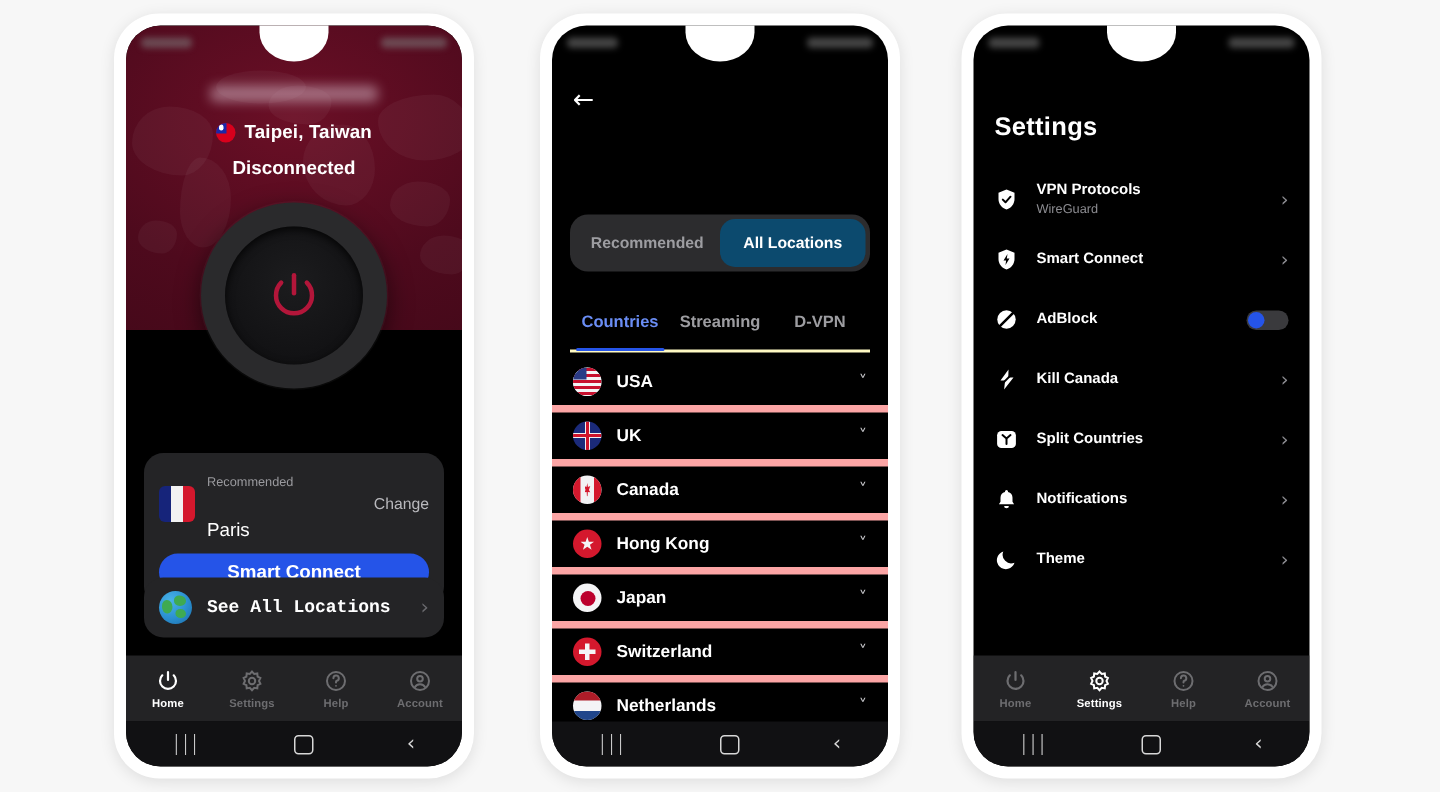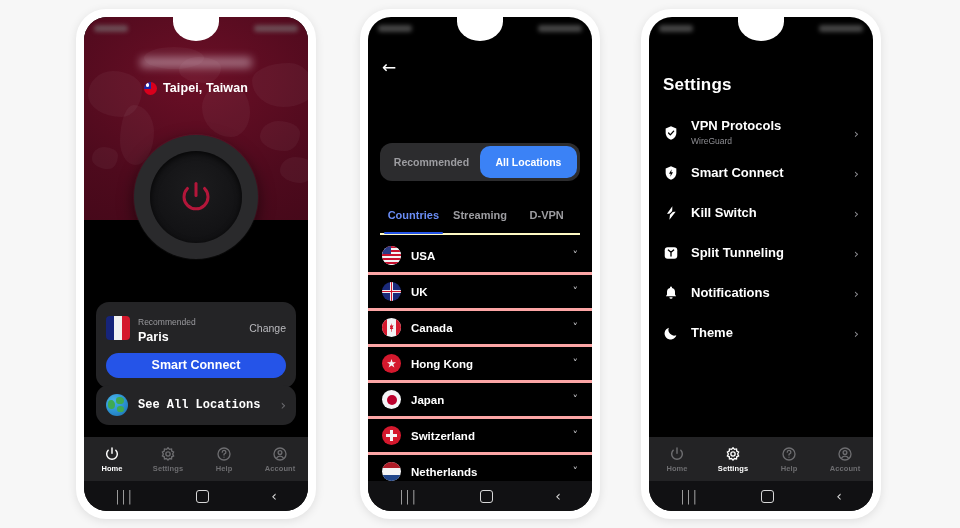--- a/index.html
+++ b/index.html
@@ -261,21 +261,21 @@
     overflow: hidden;
     display: flex;
     flex: none;
   }
   .fr-flag i { display: block; height: 100%; flex: 1; }
   .fr-b { background: #16247a; }
   .fr-w { background: #f2f2f2; }
   .fr-r { background: #d4182d; }
   .rec-text { flex: 1; line-height: 1.15; }
   .rec-label { font-size: 8.5px; color: #9a9a9e; }
-  .rec-city  { font-size: 12.5px; color: #ffffff; font-weight: bold; margin-top: 1px; }
+  .rec-city  { font-size: 12.5px; color: #ffffff; font-weight: normal; margin-top: 17px; }
   .rec-change { font-size: 10.5px; color: #b9b9bd; flex: none; }
   .btn-smart {
     margin-top: 8px;
     height: 25px;
     border-radius: 13px;
     background: #2554e8;
     color: #ffffff;
     font-size: 12.5px;
     font-weight: bold;
     display: flex;
@@ -400,21 +400,21 @@
     font-weight: bold;
     color: #9d9da1;
     line-height: 1.15;
     padding: 0 4px;
     box-sizing: border-box;
     border: none;
     font-family: "Liberation Sans", sans-serif;
     background: transparent;
     cursor: pointer;
   }
-  .seg-btn.sel { background: #3b82f6; color: #ffffff; }
+  .seg-btn.sel { background: #0c4a6e; color: #ffffff; }
 
   .subtabs {
     position: absolute;
     left: 12px; right: 12px;
     top: 190px;
     height: 26px;
     display: flex;
     z-index: 10;
     border-bottom: 2px solid #fef9c3;
   }
@@ -446,21 +446,21 @@
     z-index: 9;
     overflow: hidden;
   }
   .crow {
     height: 36px;
     display: flex;
     align-items: center;
     padding: 0 14px;
     box-sizing: border-box;
     gap: 10px;
-    border-bottom: 3px solid #fca5a5;
+    border-bottom: 5px solid #fca5a5;
   }
   .cflag {
     width: 19px; height: 19px;
     border-radius: 50%;
     flex: none;
     overflow: hidden;
     position: relative;
   }
   .cname { flex: 1; color: #ffffff; font-size: 11.5px; font-weight: 600; }
   .cchev { color: #c9c9cd; font-size: 11px; font-family: "DejaVu Sans", sans-serif; }
@@ -543,21 +543,21 @@
     display: flex;
     align-items: center;
     padding: 0 14px;
     box-sizing: border-box;
     gap: 12px;
     height: 40px;
   }
   .sicon { width: 16px; height: 16px; flex: none; display: block; }
   .sicon svg { width: 16px; height: 16px; display: block; }
   .stext { flex: 1; line-height: 1.15; }
-  .slabel { color: #ffffff; font-size: 13px; font-weight: bold; }
+  .slabel { color: #ffffff; font-size: 10px; font-weight: bold; }
   .ssub { color: #8d8d92; font-size: 8.5px; margin-top: 3px; }
   .schev { color: #8d8d92; font-size: 13px; font-family: "DejaVu Sans", sans-serif; }
   .toggle {
     width: 28px; height: 13px;
     border-radius: 7px;
     background: #3a3a3d;
     position: relative;
     flex: none;
   }
   .toggle i {
@@ -594,20 +594,21 @@
       </div>
       <div class="notch"></div>
 
       <div class="blur-pill"></div>
 
       <div class="loc-line">
         <span class="loc-flag"></span>
         <span class="loc-name">Taipei, Taiwan</span>
       </div>
 
+      <div class="conn-status">Disconnected</div>
 
       <div class="power-wrap">
         <div class="power-inner">
           <svg viewBox="0 0 24 24" fill="none" stroke="#b3163a" stroke-width="2" stroke-linecap="round">
             <path d="M12 3 L12 11"></path>
             <path d="M6.3 6.3 A8 8 0 1 0 17.7 6.3"></path>
           </svg>
         </div>
       </div>
 
@@ -792,43 +793,57 @@
                 <path d="M12 2 20 5.2v6.3c0 5-3.4 9.1-8 10.5-4.6-1.4-8-5.5-8-10.5V5.2Z" fill="#ffffff"></path>
                 <path d="M13 6.5 9 13h2.6l-.6 4.6L15 11h-2.7Z" fill="#000000"></path>
               </svg>
           </span>
           <span class="stext">
             <span class="slabel" style="display:block">Smart Connect</span>
           </span>
           <span class="schev">›</span>
         </div>
 
+        <div class="srow">
+          <span class="sicon">
+            <svg viewBox="0 0 24 24">
+                <circle cx="12" cy="12" r="9.2" fill="#ffffff"></circle>
+                <path d="M5.6 18.4 18.4 5.6" stroke="#000000" stroke-width="2.6" stroke-linecap="round"></path>
+              </svg>
+          </span>
+          <span class="stext">
+            <span class="slabel" style="display:block">AdBlock</span>
+          </span>
+          <span class="toggle">
+              <i></i>
+            </span>
+        </div>
 
         <div class="srow">
           <span class="sicon">
             <svg viewBox="0 0 24 24">
                 <path d="M14 2 6 13h4.6l-1 9L19 10h-5.2Z" fill="#ffffff"></path>
                 <path d="M3.5 20.5 20.5 3.5" stroke="#000000" stroke-width="1.8" stroke-linecap="round"></path>
               </svg>
           </span>
           <span class="stext">
-            <span class="slabel" style="display:block">Kill Switch</span>
+            <span class="slabel" style="display:block">Kill Canada</span>
           </span>
           <span class="schev">›</span>
         </div>
 
         <div class="srow">
           <span class="sicon">
             <svg viewBox="0 0 24 24">
                 <rect x="2.6" y="3.4" width="18.8" height="17.2" rx="4.4" fill="#ffffff"></rect>
                 <path d="M12 16.5 V11 M12 11 L8 7.6 M12 11 L16 7.6" stroke="#000000" stroke-width="2" stroke-linecap="round"></path>
               </svg>
           </span>
           <span class="stext">
-            <span class="slabel" style="display:block">Split Tunneling</span>
+            <span class="slabel" style="display:block">Split Countries</span>
           </span>
           <span class="schev">›</span>
         </div>
 
         <div class="srow">
           <span class="sicon">
             <svg viewBox="0 0 24 24">
                 <path d="M12 2.4a1.5 1.5 0 0 1 1.5 1.5v.6a6 6 0 0 1 4.5 5.8v4l1.6 2.5H4.4L6 14.3v-4a6 6 0 0 1 4.5-5.8v-.6A1.5 1.5 0 0 1 12 2.4Z" fill="#ffffff"></path>
                 <path d="M9.6 18.4a2.4 2.4 0 0 0 4.8 0Z" fill="#ffffff"></path>
               </svg>

